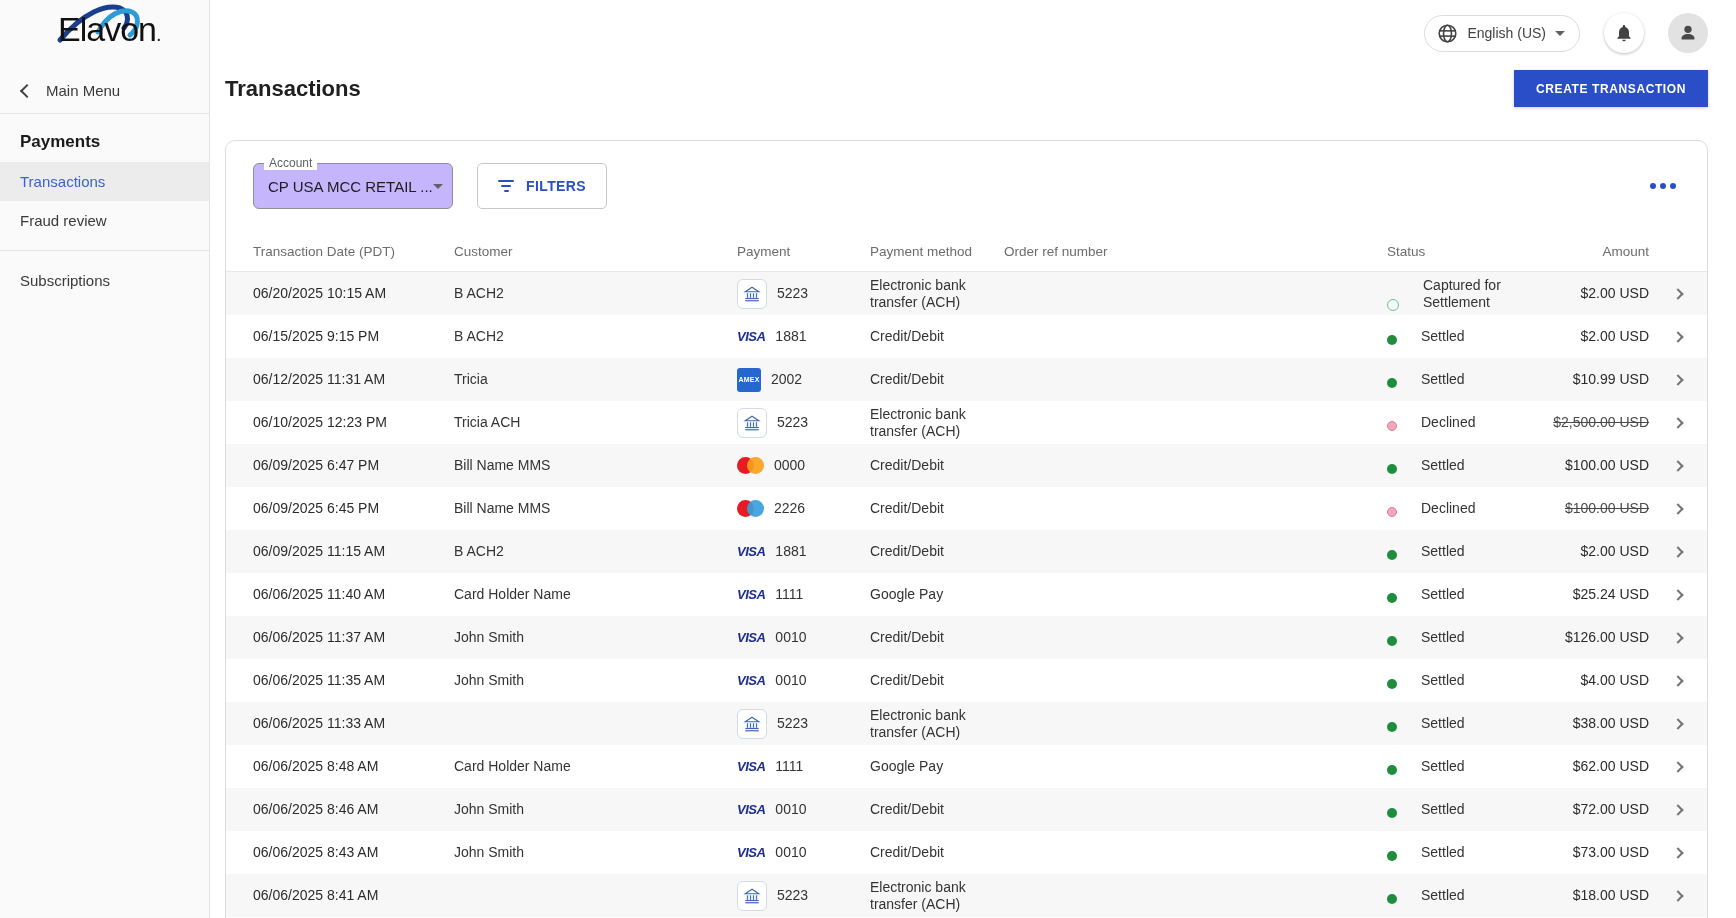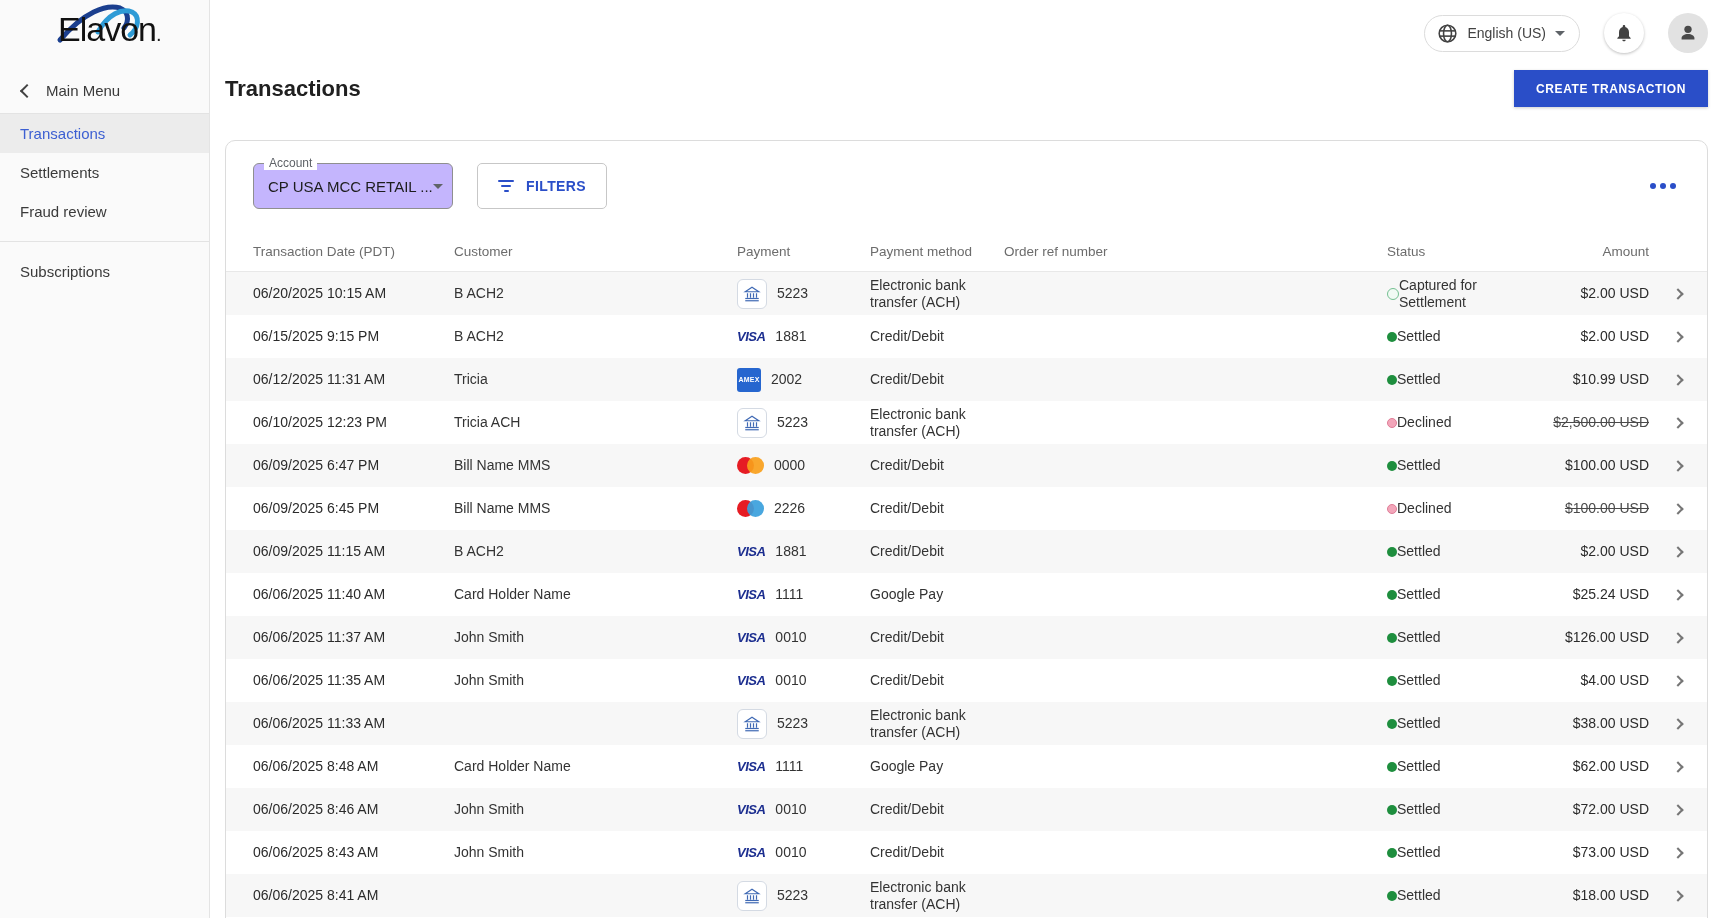--- a/index.html
+++ b/index.html
@@ -88,21 +88,21 @@
   .bank-box { width:30px; height:30px; border:1px solid #d4dae3; border-radius:6px; background:#fff;
     display:flex; align-items:center; justify-content:center; }
   .visa-word { font-size:13px; font-weight:700; font-style:italic; color:#1b2d8f; letter-spacing:-.5px; }
   .amex-box { width:24px; height:24px; border-radius:3px; background:#2666cf; color:#fff;
     font-size:7px; font-weight:700; display:flex; align-items:center; justify-content:center;
     letter-spacing:.2px; }
   .mc-wrap { display:flex; align-items:center; }
   .mc-c { width:17px; height:17px; border-radius:50%; }
   .mc-c2 { margin-left:-7px; opacity:.92; }
 
-  .status-cell { display:flex; align-items:center; gap:0; }
+  .status-cell { display:flex; align-items:flex-end; gap:24px; }
   .dot { width:10px; height:10px; border-radius:50%; flex:0 0 auto; }
   .dot.settled { background:#1e8e3e; }
   .dot.declined { background:#f3a6ba; border:1px solid #df7d97; }
   .dot.captured { width:12px; height:12px; background:#f1faf4; border:1.5px solid #74c091; }
   .status-label { font-size:14px; color:#333; line-height:17px; max-width:110px; }
 </style>
 </head>
 <body>
 
 <div class="sidebar">
@@ -113,23 +113,23 @@
     </svg>
     <div class="logo">
       <span class="logo-text">Elavon</span><span class="logo-dot">.</span>
     </div>
   </div>
   <div class="back-row">
     <span class="back-chevron"></span>
     <span class="back-label">Main Menu</span>
   </div>
   <div class="side-divider"></div>
+  <div class="side-section">Payments</div>
   <nav>
       <div class="side-item active">Transactions</div>
-      <div class="side-item">Settlements</div>
       <div class="side-item">Fraud review</div>
       <div class="side-divider" style="margin: 10px 0px;"></div>
       <div class="side-item">Subscriptions</div>
     </nav>
 </div>
 
 <div class="topbar-controls">
   <div class="lang-pill">
     <svg width="21" height="21" viewBox="0 0 24 24">
       <circle cx="12" cy="12" r="9.5" fill="none" stroke="#424242" stroke-width="1.8"></circle>

